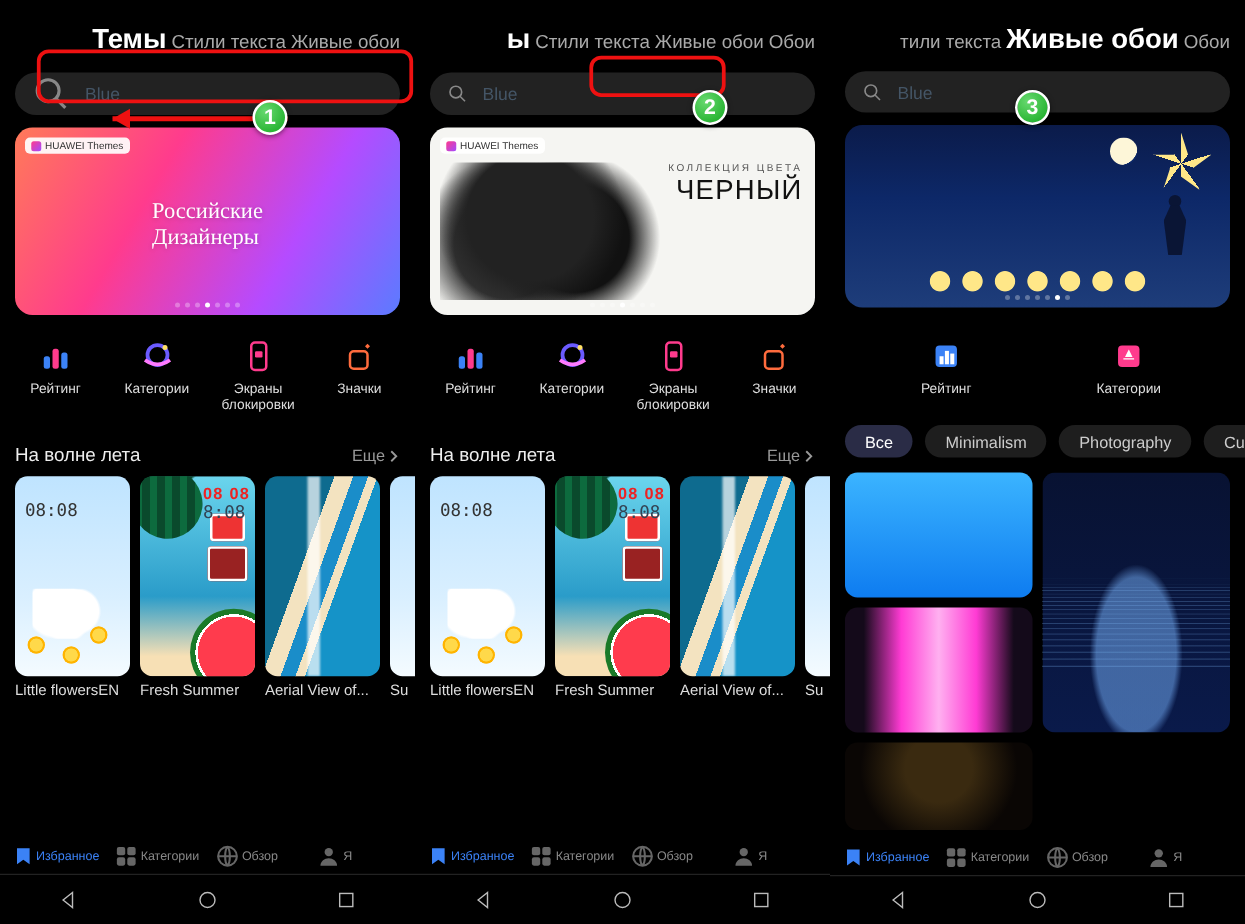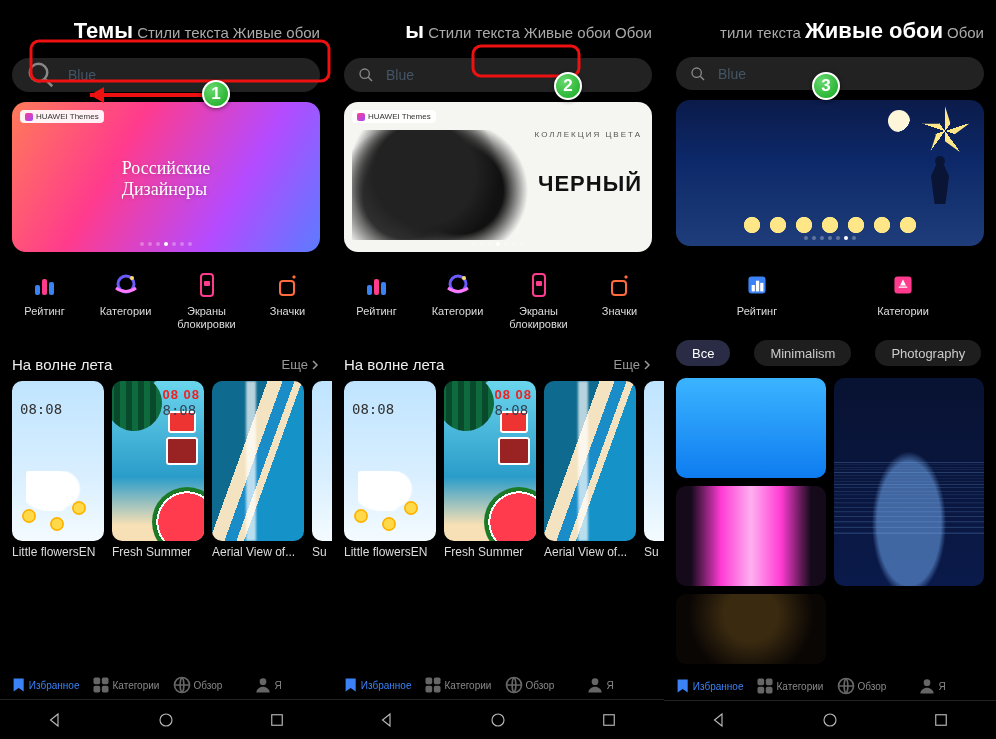--- a/index.html
+++ b/index.html
@@ -12,21 +12,21 @@
   .search input { background: none; border: none; outline: none; color: #456; font-size: 14px; flex: 1; }
   .hero { margin: 0 12px 8px 12px; border-radius: 14px; height: 150px; position: relative; overflow: hidden; display: flex; align-items: center; justify-content: center; }
   .hero-badge { position: absolute; top: 8px; left: 8px; background: rgba(255,255,255,0.92); color: #333; font-size: 8px; padding: 2px 5px; border-radius: 4px; display: flex; gap: 3px; align-items: center; }
   .hero-badge::before { content: ""; width: 8px; height: 8px; background: linear-gradient(135deg,#ff3b8d,#a24bff); border-radius: 2px; }
   .hero1 { background: linear-gradient(120deg,#ff7a59 0%,#ff3b8d 35%,#b54bff 70%,#5b7bff 100%); }
   .hero1-text { color: #fff; font-family: Georgia, serif; font-weight: normal; font-size: 18px; text-shadow: 0 1px 4px rgba(0,0,0,.2); padding-top:4px;}
   .hero2 { background: #f5f5f2; }
   .hero2-ink { position: absolute; left: 8px; top: 28px; width: 180px; height: 110px; background: radial-gradient(circle at 40% 40%, #222 0 40%, transparent 60%), radial-gradient(circle at 60% 55%, #111 0 35%, transparent 55%), radial-gradient(circle at 30% 60%, #333 0 30%, transparent 50%); filter: blur(.3px);}
   .hero2-text { position:absolute; right:10px; top:28px; text-align:right; }
   .hero2-text .sub { font-size: 8px; letter-spacing: 2px; color:#555; }
-  .hero2-text .main { font-size: 22px; font-weight: bold; letter-spacing: 1px; color:#111;margin-top:32px; }
+  .hero2-text .main { font-size: 22px; font-weight: normal; letter-spacing: 1px; color:#111; }
   .hero3 { background: linear-gradient(#0b1b4a 0%, #0d2868 40%, #1e3d7a 100%); }
   .hero3-text { position:absolute; left:16px; top:48px; color:#fff; font-weight:bold; font-size:19px; font-family:Impact,Arial Black,sans-serif; letter-spacing:1px; text-shadow:0 1px 4px rgba(0,0,0,.5);}
   .moon { position:absolute; right:74px; top:10px; width:22px; height:22px; border-radius:50%; background:radial-gradient(circle at 35% 35%,#fdf6d8 0 70%,transparent 72%),#0d2868;}
   .star-big { position:absolute; right:14px; top:6px; width:50px; height:50px; background:conic-gradient(from 0deg,#ffe788 0 10%,transparent 10% 20%,#ffe788 20% 30%,transparent 30% 40%,#ffe788 40% 50%,transparent 50% 60%,#ffe788 60% 70%,transparent 70% 80%,#ffe788 80% 90%,transparent 90%); clip-path: polygon(50% 0,61% 35%,98% 35%,68% 57%,79% 91%,50% 70%,21% 91%,32% 57%,2% 35%,39% 35%);}
   .person-silhouette { position:absolute; right:30px; top:56px; width:26px; height:54px; }
   .person-silhouette::before { content:""; position:absolute; top:0; left:7px; width:10px; height:10px; border-radius:50%; background:#0a1535;}
   .person-silhouette::after { content:""; position:absolute; top:8px; left:3px; width:18px; height:40px; border-radius:8px 8px 4px 4px; background:#0a1535; clip-path: polygon(30% 0,70% 0,100% 30%,80% 100%,20% 100%,0 30%);}
   .moon-row{position:absolute;bottom:4px;left:0;right:0;height:34px;display:flex;gap:6px;justify-content:center;align-items:center}
   .moon-row span{width:20px;height:20px;background:radial-gradient(circle,#ffe788 0 55%,transparent 60%);border-radius:50%}
   .dots{position:absolute;bottom:6px;left:0;right:0;display:flex;gap:4px;justify-content:center}
@@ -55,21 +55,21 @@
   .wm{position:absolute;bottom:-16px;right:-18px;width:70px;height:70px;border-radius:50%;background:radial-gradient(circle,#ff3b4d 0 58%,#fff 58% 62%,#1a7a28 62%)}
   .gifts{position:absolute;top:30px;right:4px;width:34px;height:60px}
   .gifts::before,.gifts::after{content:"";position:absolute;border-radius:3px}
   .gifts::before{top:0;left:2px;width:28px;height:22px;background:linear-gradient(#e33 0,#e33);box-shadow:inset 0 0 0 2px #fff}
   .gifts::after{top:26px;left:0;width:32px;height:28px;background:linear-gradient(#922 0,#922);box-shadow:inset 0 0 0 2px #fff}
   .clock-r{position:absolute;right:4px;top:6px}
   .clock-r .d{color:#e22;font-size:13px;font-weight:bold;letter-spacing:1px}
   .clock-r .t{color:#345;font-size:14px;font-family:monospace}
   .th-aerial{background:linear-gradient(110deg,#0e6b8f 0 37%,#f3e3c0 37% 47%,#1a8dc9 47% 55%,#f3e3c0 55% 60%,#1593c8 60%)}
   .wave{position:absolute;top:0;left:34px;width:10px;height:100%;background:rgba(255,255,255,.7);filter:blur(1px)}
-  .chips{display:flex;gap:24px;padding:14px 12px 8px;overflow:hidden}
+  .chips{display:flex;gap:10px;padding:14px 12px 8px;overflow:hidden}
   .chip{padding:6px 16px;border-radius:16px;font-size:13px;color:#ccc;background:#1e1e1e;white-space:nowrap;cursor:pointer}
   .chip.active{background:#2a2c46;color:#fff}
   .wall-grid{display:grid;grid-template-columns:1fr 1fr;gap:8px;padding:4px 12px}
   .w-blue{height:100px;border-radius:10px;background:linear-gradient(#3bb4ff,#0e7cf0)}
   .w-wave{height:208px;border-radius:10px;background:radial-gradient(ellipse at 50% 70%,rgba(120,180,255,.5) 0 30%,transparent 35%),linear-gradient(#081232,#0a1a4a);position:relative;overflow:hidden}
   .w-wave::after{content:"";position:absolute;left:-20px;right:-20px;top:50px;height:120px;background:repeating-linear-gradient(0deg,rgba(130,190,255,.25) 0 1px,transparent 1px 6px);transform:perspective(200px) rotateX(55deg)}
   .w-pink{height:100px;border-radius:10px;background:linear-gradient(90deg,#140a1a 0 10%,#ff3bd4 30%,#ffb0f0 50%,#ff3bd4 70%,#140a1a 90%)}
   .w-dark{height:70px;border-radius:10px;background:radial-gradient(circle at 50% 30%,#3a2a10 0 30%,#0a0604 70%)}
   .bottom{display:flex;justify-content:space-around;padding:8px 4px 4px;margin-top:auto}
   .b-item{display:flex;flex-direction:row;align-items:center;gap:2px;width:70px}

